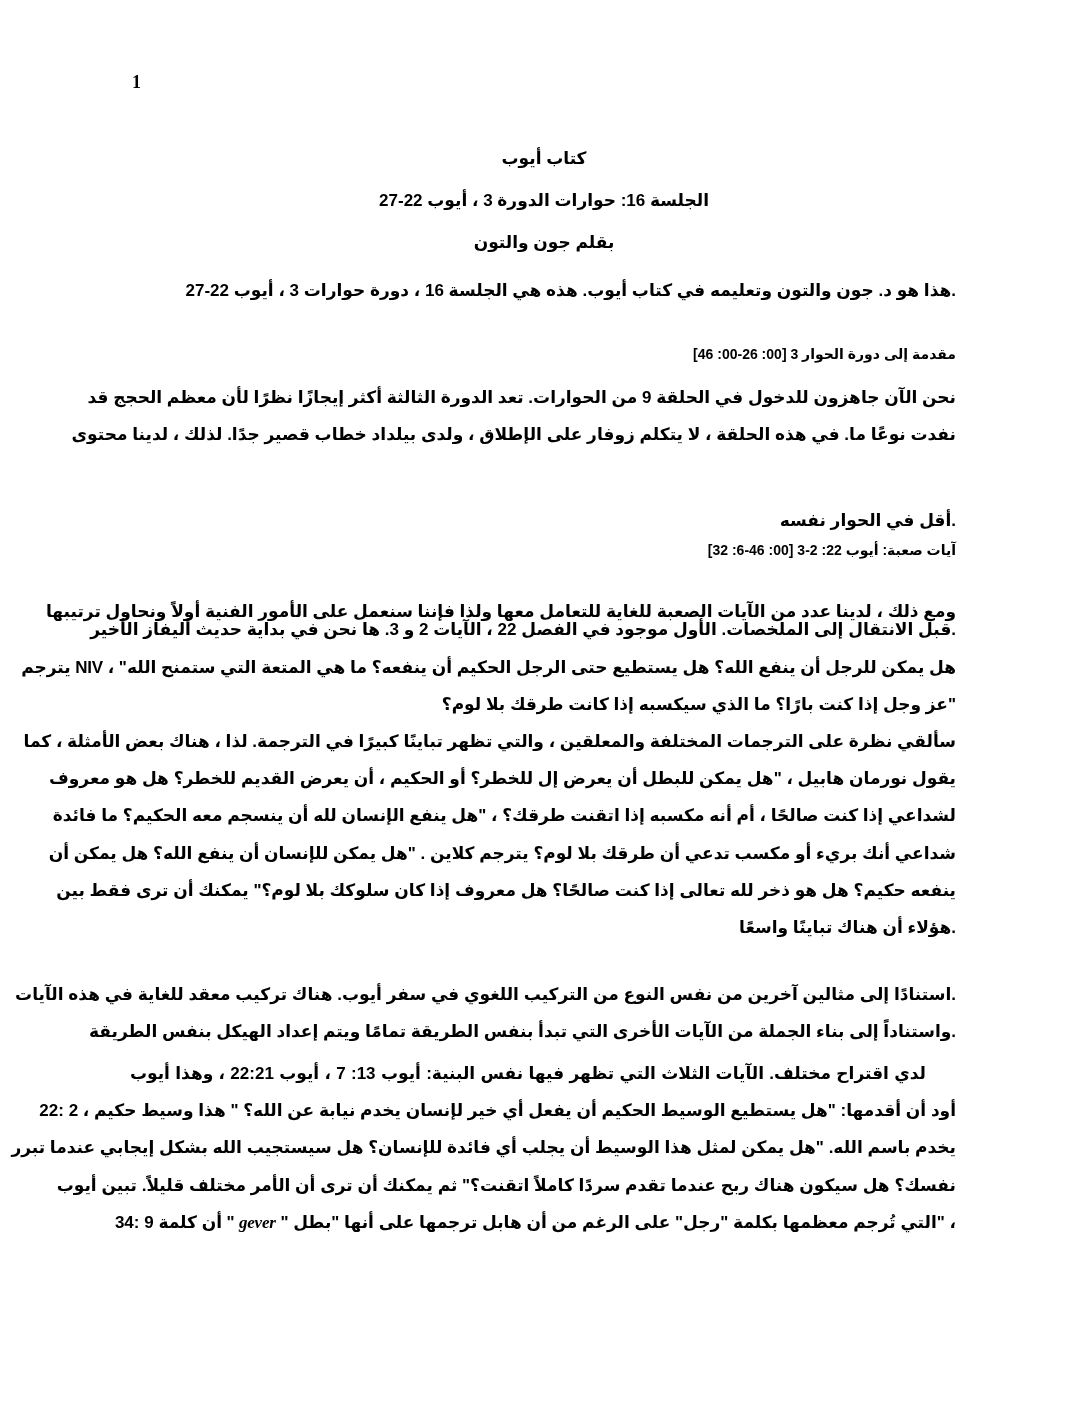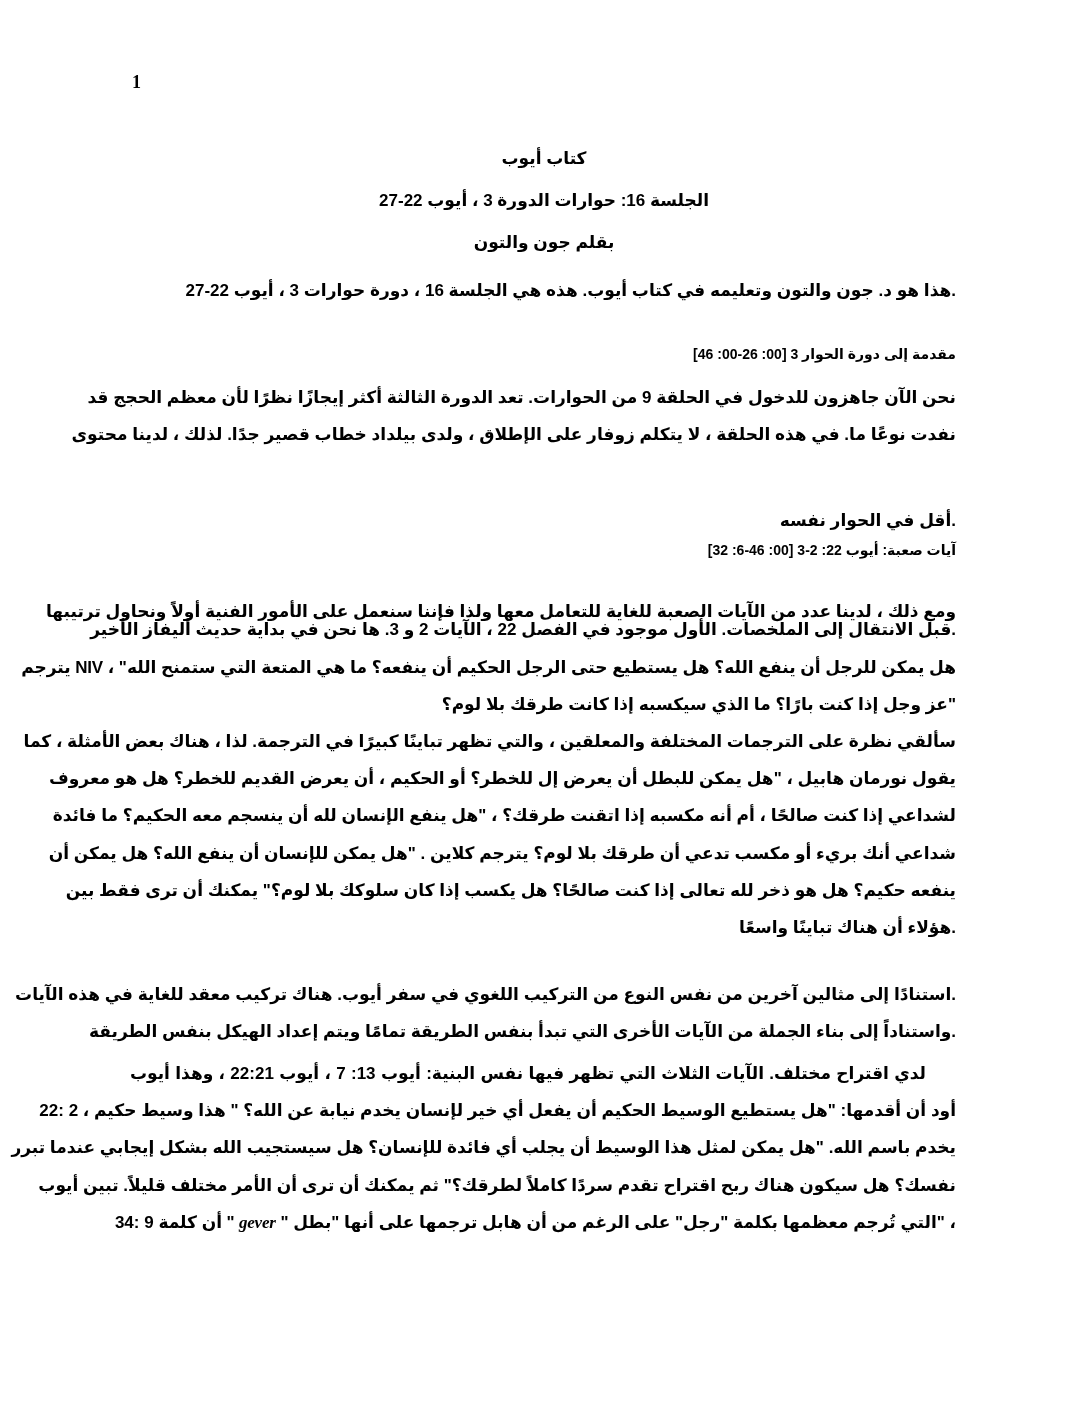--- a/index.html
+++ b/index.html
@@ -80,21 +80,21 @@
 
 <div class="line heading" style="top:542px;">آيات صعبة: أيوب 22: 2-3 [00: 46-6: 32]</div>
 <div class="line just" style="top:570px;margin-top:31px;">ومع ذلك ، لدينا عدد من الآيات الصعبة للغاية للتعامل معها ولذا فإننا سنعمل على الأمور الفنية أولاً ونحاول ترتيبها</div>
 <div class="line" style="top:619px;">.قبل الانتقال إلى الملخصات. الأول موجود في الفصل 22 ، الآيات 2 و 3. ها نحن في بداية حديث أليفاز الأخير</div>
 <div class="line just" style="top:657px;">هل يمكن للرجل أن ينفع الله؟ هل يستطيع حتى الرجل الحكيم أن ينفعه؟ ما هي المتعة التي ستمنح الله" ، NIV يترجم</div>
 <div class="line" style="top:694px;">"عز وجل إذا كنت بارًا؟ ما الذي سيكسبه إذا كانت طرقك بلا لوم؟</div>
 <div class="line just" style="top:731px;">سألقي نظرة على الترجمات المختلفة والمعلقين ، والتي تظهر تباينًا كبيرًا في الترجمة. لذا ، هناك بعض الأمثلة ، كما</div>
 <div class="line just" style="top:768px;">يقول نورمان هابيل ، "هل يمكن للبطل أن يعرض إل للخطر؟ أو الحكيم ، أن يعرض القديم للخطر؟ هل هو معروف</div>
 <div class="line just" style="top:805px;">لشداعي إذا كنت صالحًا ، أم أنه مكسبه إذا اتقنت طرقك؟ ، "هل ينفع الإنسان لله أن ينسجم معه الحكيم؟ ما فائدة</div>
 <div class="line just" style="top:843px;">شداعي أنك بريء أو مكسب تدعي أن طرقك بلا لوم؟ يترجم كلاين . "هل يمكن للإنسان أن ينفع الله؟ هل يمكن أن</div>
-<div class="line just" style="top:880px;">ينفعه حكيم؟ هل هو ذخر لله تعالى إذا كنت صالحًا؟ هل يكسب إذا كان سلوكك بلا لوم؟" يمكنك أن ترى فقط بين</div>
+<div class="line just" style="top:880px;">ينفعه حكيم؟ هل هو ذخر لله تعالى إذا كنت صالحًا؟ هل معروف إذا كان سلوكك بلا لوم؟" يمكنك أن ترى فقط بين</div>
 <div class="line" style="top:917px;">.هؤلاء أن هناك تباينًا واسعًا</div>
 <div class="line just" style="top:984px;">.استنادًا إلى مثالين آخرين من نفس النوع من التركيب اللغوي في سفر أيوب. هناك تركيب معقد للغاية في هذه الآيات</div>
 <div class="line" style="top:1021px;">.واستناداً إلى بناء الجملة من الآيات الأخرى التي تبدأ بنفس الطريقة تمامًا ويتم إعداد الهيكل بنفس الطريقة</div>
 <div class="line indent just" style="top:1063px;">لدي اقتراح مختلف. الآيات الثلاث التي تظهر فيها نفس البنية: أيوب 13: 7 ، أيوب 22:21 ، وهذا أيوب</div>
 <div class="line just" style="top:1100px;">أود أن أقدمها: "هل يستطيع الوسيط الحكيم أن يفعل أي خير لإنسان يخدم نيابة عن الله؟ " هذا وسيط حكيم ، 2 :22</div>
 <div class="line just" style="top:1137px;">يخدم باسم الله. "هل يمكن لمثل هذا الوسيط أن يجلب أي فائدة للإنسان؟ هل سيستجيب الله بشكل إيجابي عندما تبرر</div>
-<div class="line just" style="top:1175px;">نفسك؟ هل سيكون هناك ربح اقتراح تقدم سردًا كاملاً لطرقك؟" ثم يمكنك أن ترى أن الأمر مختلف قليلاً. تبين أيوب</div>
+<div class="line just" style="top:1175px;">نفسك؟ هل سيكون هناك ربح عندما تقدم سردًا كاملاً اتقنت؟" ثم يمكنك أن ترى أن الأمر مختلف قليلاً. تبين أيوب</div>
 <div class="line" style="top:1212px;"><span>، "التي تُرجم معظمها بكلمة "رجل" على الرغم من أن هابل ترجمها على أنها "بطل " </span><span class="italic-en">gever</span><span> " أن كلمة 9 :34</span></div>
 
 </body></html>

